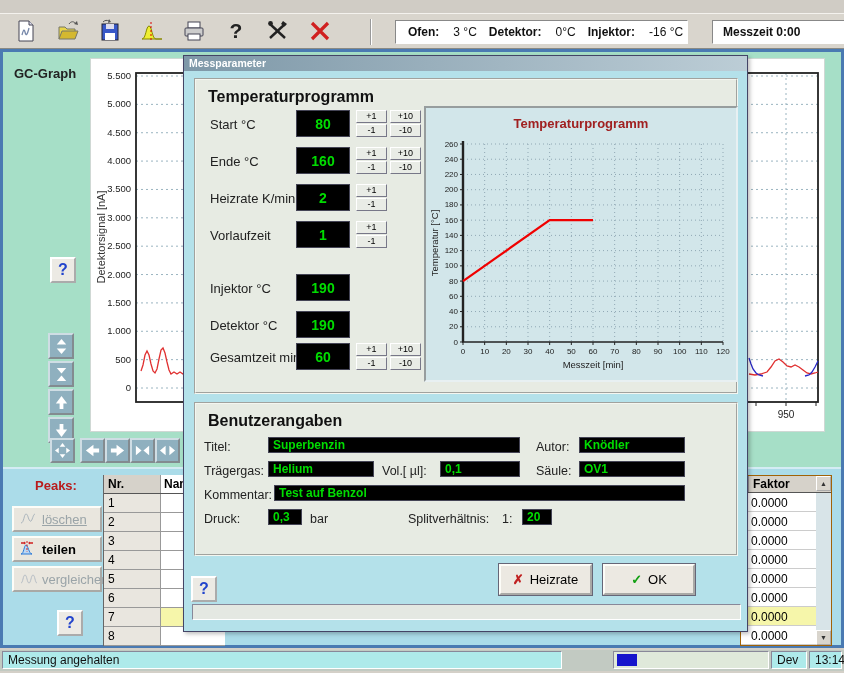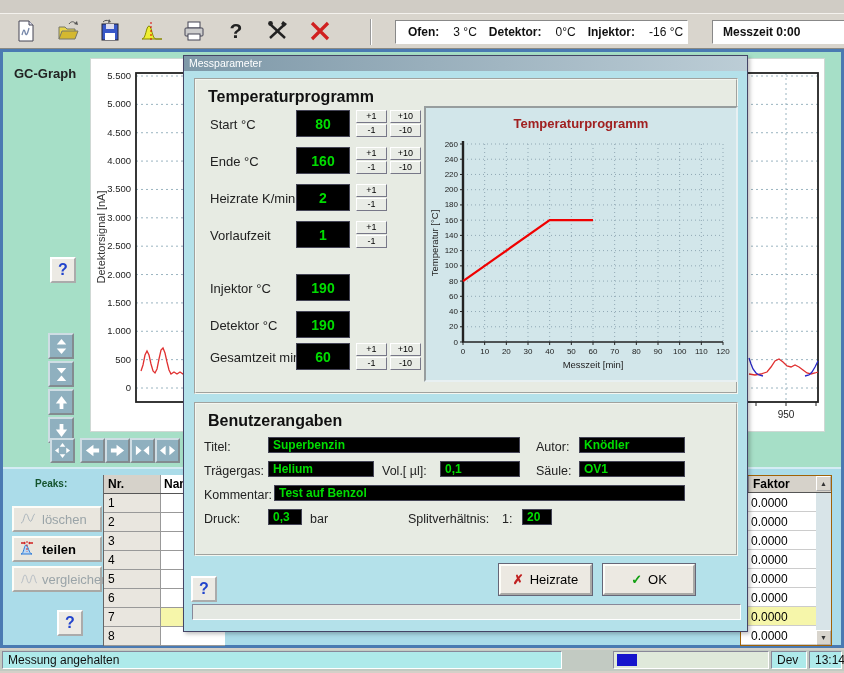--- a/index.html
+++ b/index.html
@@ -29,21 +29,21 @@
   .chart-panel { left:87px; top:6px; width:735px; height:374px; background:#fff; border:1px solid #cfd8d4; }
   #bg-chart { position:absolute; left:0; top:0; }
 
   .help-btn { position:absolute; width:26px; height:26px; background:#eceae4; border:2px outset #fff;
               color:#2244cc; font-weight:bold; font-size:16px; font-family:inherit; cursor:pointer; }
   .nav-btn { position:absolute; width:26px; height:26px; background:#8fb0bf; border:2px outset #cfdde4; cursor:pointer;
              display:flex; align-items:center; justify-content:center; }
   .nav-btn svg { width:17px; height:17px; }
 
   .bottom-section { left:0; top:415px; width:838px; height:178px; background:#abdce9; border-top:2px solid #d4ecf4; }
-  .peaks-label { position:absolute; left:32px; top:9px; font-size:10px; font-weight:bold; color:#14532d; }
+  .peaks-label { position:absolute; left:32px; top:9px; font-size:13px; font-weight:bold; color:#b91c1c; }
   .peak-btn { position:absolute; left:9px; width:90px; height:26px; background:#e9e6de; border:2px outset #fdfdf8;
               font-size:13px; font-family:inherit; display:flex; align-items:center; justify-content:flex-start;
               gap:4px; padding-left:6px; cursor:pointer; }
   .peak-btn.disabled { color:#9aa4a8; }
   .peak-btn svg { width:18px; height:15px; flex:0 0 auto; }
 
   #peaks-table { position:absolute; left:100px; top:6px; width:122px; background:#fff; border-left:1px solid #666; }
   .pt-row { display:flex; height:19px; border-bottom:1px solid #999; }
   .pt-head { background:#d6d2ca; font-weight:bold; border-bottom:1px solid #555; }
   .pt-nr { width:57px; border-right:1px solid #999; font-size:12px; padding:2px 0 0 4px; background:#e9e6df; }
@@ -60,21 +60,21 @@
   .fk-body { display:flex; }
   .fk-rows { width:75px; }
   .fk-cell { height:19px; font-size:12px; padding:3px 0 0 10px; border-bottom:1px solid #ccc; background:#fff; }
   .fk-cell.hl { background:#f6f6aa; }
   .fk-sb { width:15px; background:#d8e4e8; display:flex; flex-direction:column; justify-content:flex-end; }
 
   
   .dialog { position:absolute; left:180px; top:3px; width:565px; height:577px; background:#b4e1ea;
             border:1px solid #446; box-shadow:2px 2px 4px rgba(0,0,0,.25); }
   .dlg-title { height:15px; background:linear-gradient(90deg,#7e98a8,#bccdd6); color:#fff; font-size:10.5px;
-               font-weight:normal; padding:1px 0 0 5px; cursor:default; }
+               font-weight:bold; padding:1px 0 0 5px; cursor:default; }
   .group { position:absolute; background:#e7ebe3; border:2px groove #f4f6f0; }
   .g1 { left:10px; top:22px; width:544px; height:316px; }
   .g2 { left:10px; top:346px; width:544px; height:154px; }
   .g-head { position:absolute; left:12px; top:8px; font-size:16px; font-weight:bold; color:#111; }
 
   .lcd { background:#000; color:#00dd00; font-weight:bold; border:1px solid #445;
          box-shadow:inset 1px 1px 2px #000; display:flex; align-items:center; }
   .t-row { position:absolute; left:14px; height:28px; width:400px; }
   .t-label { position:absolute; left:0; top:7px; font-size:13px; color:#222; }
   .t-lcd { position:absolute; left:86px; width:54px; height:27px; justify-content:center; font-size:14px; }
@@ -284,21 +284,21 @@
           <svg viewBox="0 0 18 18">
             <path d="M1 9l6-5v10z" fill="#fff"></path>
             <path d="M17 9l-6-5v10z" fill="#fff"></path>
           </svg>
         </button>
       </div>
 
     <div class="mw bottom-section">
       <div class="peaks-label">Peaks:</div>
       <div id="peak-buttons">
-          <button class="peak-btn disabled" style="top: 37px;">
+          <button class="peak-btn disabled" style="top: 37px; text-decoration: underline;">
             <span><svg viewBox="0 0 18 15">
                 <path d="M1 13c3 0 3-9 5-9s2 5 4 7 3-7 5-7" stroke="#aab4bc" fill="none"></path>
               </svg></span>
             <span>löschen</span>
           </button>
           <button class="peak-btn" style="top: 67px; font-weight: bold;">
             <span><svg viewBox="0 0 18 15">
                 <path d="M1 14c3 0 3-9 5-9s3 9 6 9z" fill="#bcd8f4" stroke="#2878d8"></path>
                 <line x1="7" y1="1" x2="7" y2="12" stroke="#d02020" stroke-dasharray="2,1.5"></line>
                 <path d="M1 3h3M13 3h-3" stroke="#d02020" stroke-width="1.6"></path>

